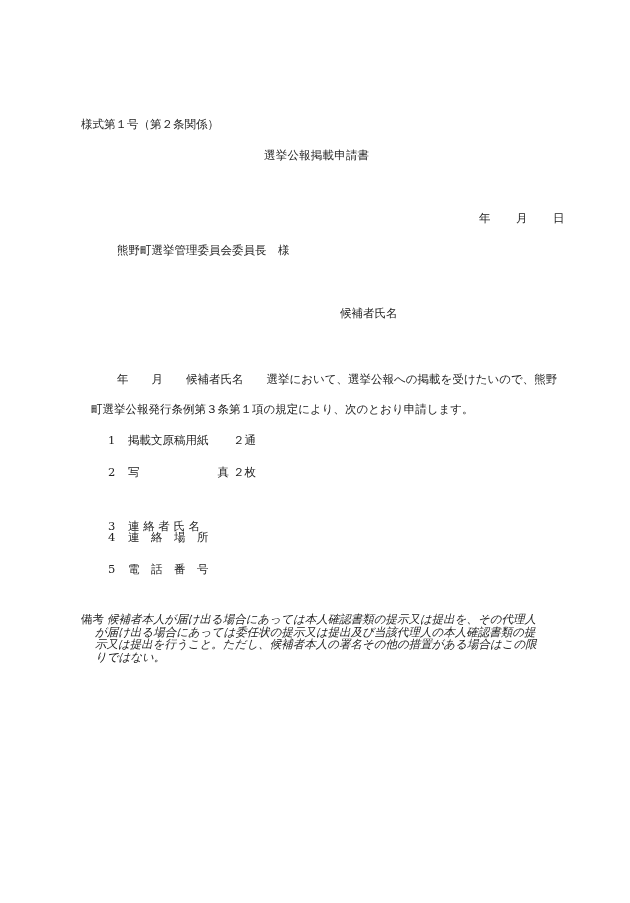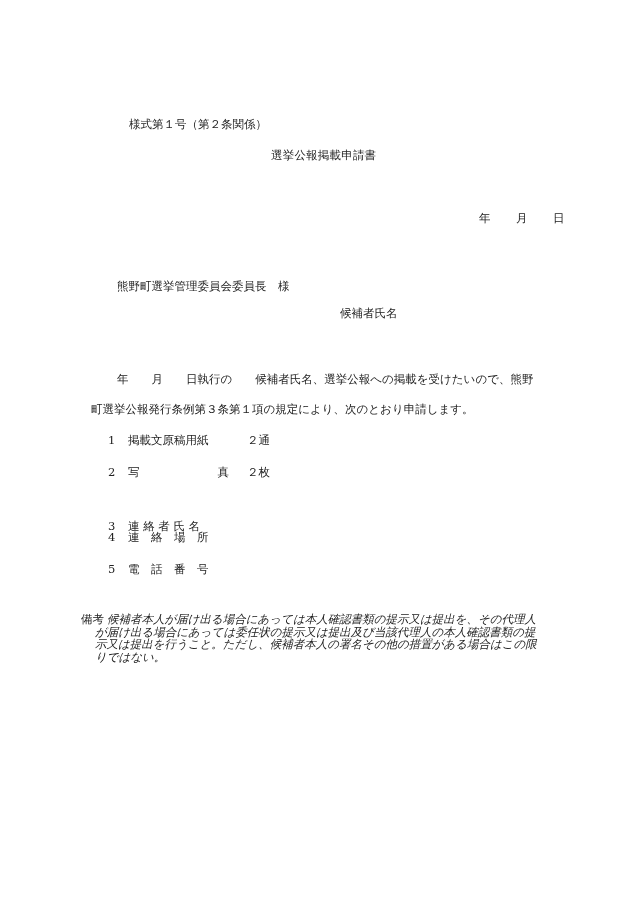--- a/index.html
+++ b/index.html
@@ -14,41 +14,41 @@
       overflow: hidden;
       font-family: "DejaVu Serif", "Liberation Serif", serif;
       color: #222222;
     }
     .abs {
       position: absolute;
       white-space: nowrap;
       font-size: 11.5px;
       line-height: 14px;
     }
-    .form-no { left: 81px; top: 117px; margin-left: 48px; }
-    .doc-title { left: 271px; top: 148px; letter-spacing: 0.2px; }
+    .form-no { left: 81px; top: 117px; }
+    .doc-title { left: 264px; top: 148px; letter-spacing: 0.2px; }
     .date-line { left: 443px; top: 211px; margin-left: 36px; }
     .date-line span { display: inline-block; }
     .date-line .d-year { width: 37px; }
     .date-line .d-month { width: 37px; }
-    .addressee { left: 117px; top: 243px; margin-top: 36px; }
+    .addressee { left: 117px; top: 243px; }
     .candidate { left: 340px; top: 306px; }
     .body-line1 { left: 117px; top: 372px; }
     .body-line2 { left: 91px; top: 402px; }
     .item { left: 108px; }
     .item .num { display: inline-block; width: 20px; }
     .item .lbl { display: inline-block; }
     .item1 { top: 433px; }
     .item2 { top: 465px; }
     .item3 { top: 497px; margin-top: 22px; }
     .item4 { top: 530px; }
     .item5 { top: 562px; }
     .item2 .lbl { width: 101px; text-align-last: justify; }
     .item1 .lbl { width: 101px; }
-    .item .val { display: inline-block; margin-left: 18px; }
+    .item .val { display: inline-block; margin-left: 4px; }
     .remarks {
       position: absolute;
       left: 81px;
       top: 613px;
       width: 472px;
       font-size: 11.5px;
       line-height: 12.5px;
     }
     .remarks .head {
       position: absolute;
@@ -73,21 +73,21 @@
 <div class="abs doc-title">選挙公報掲載申請書</div>
 
 <div class="abs date-line">
   <span class="d-year">年</span><span class="d-month">月</span><span class="d-day">日</span>
 </div>
 
 <div class="abs addressee">熊野町選挙管理委員会委員長　様</div>
 
 <div class="abs candidate">候補者氏名</div>
 
-<div class="abs body-line1">年　　月　　日執行の　　候補者氏名、選挙公報への掲載を受けたいので、熊野</div>
+<div class="abs body-line1">年　　月　　候補者氏名　　選挙において、選挙公報への掲載を受けたいので、熊野</div>
 <div class="abs body-line2">町選挙公報発行条例第３条第１項の規定により、次のとおり申請します。</div>
 
 <div class="abs item item1">
   <span class="num">1</span><span class="lbl">掲載文原稿用紙</span><span class="val">２通</span>
 </div>
 
 <div class="abs item item2">
   <span class="num">2</span><span class="lbl">写真</span><span class="val">２枚</span>
 </div>
 

